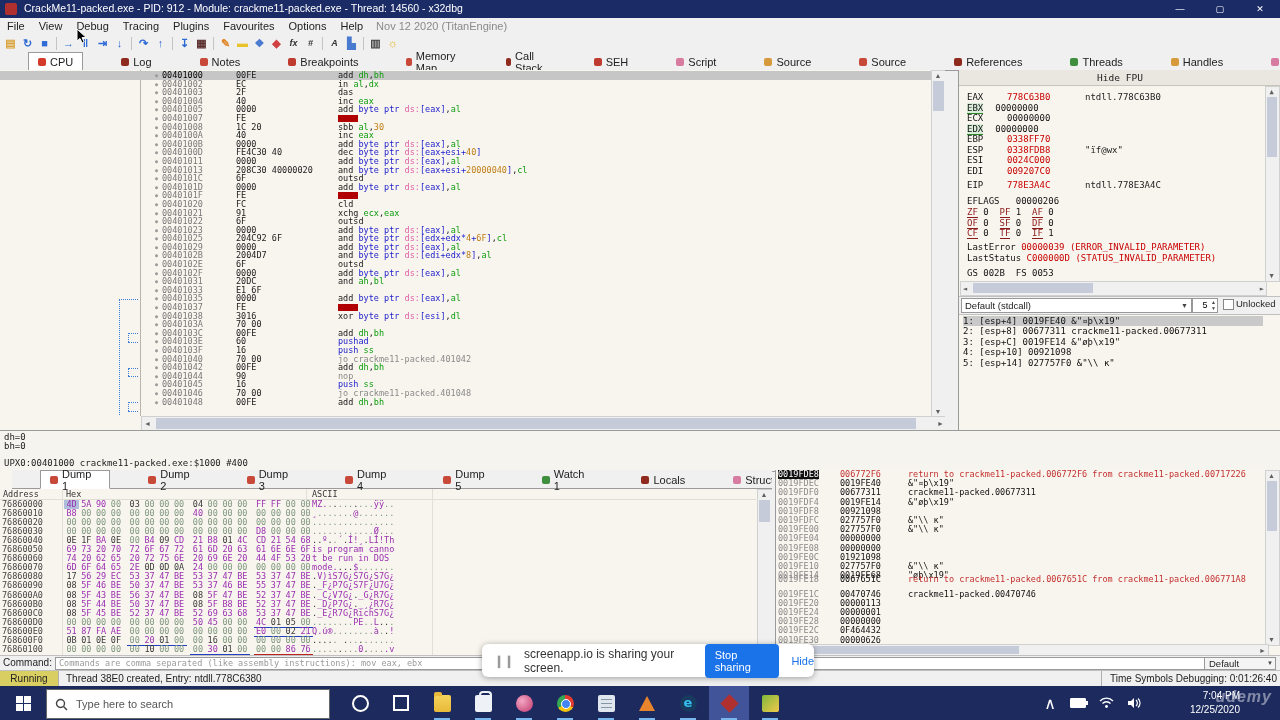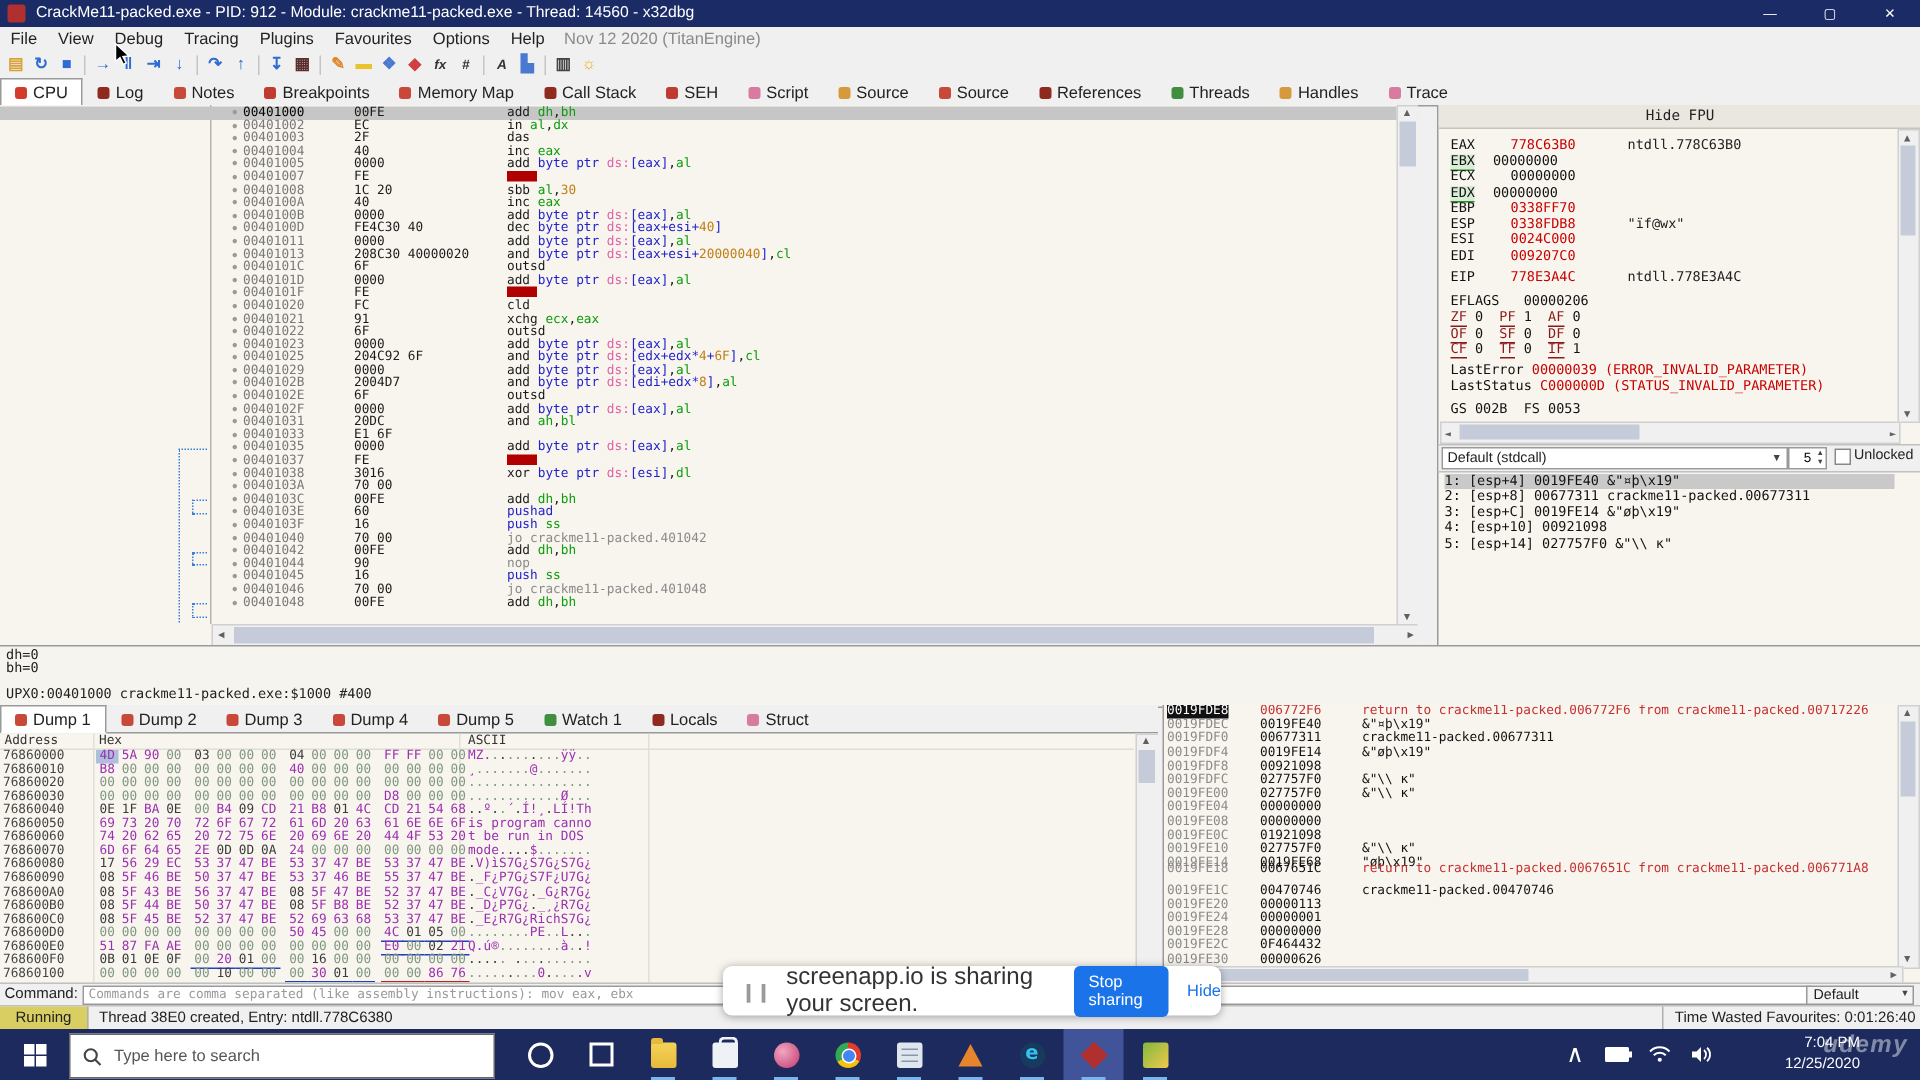--- a/index.html
+++ b/index.html
@@ -15,21 +15,21 @@
   
   #menubar{position:absolute;left:0;top:18px;width:1280px;height:16px;background:#f0f0f0;font-size:11px;color:#222;display:flex;align-items:center;}
   .menu-item{padding:0 7px;height:16px;line-height:16px;}
   #build-info{color:#8a8a8a;padding-left:6px;}
   
   #toolbar{position:absolute;left:0;top:34px;width:1280px;height:18px;background:#f0f0f0;display:flex;align-items:center;padding-left:2px;}
   .tb-icon{width:17px;height:16px;text-align:center;line-height:16px;font-size:11px;font-weight:bold;}
   .tb-sep{width:1px;height:13px;background:#c4c4c4;margin:0 3px;}
   
   #tabbar{position:absolute;left:0;top:52px;width:1280px;height:18px;background:#f0f0f0;border-bottom:1px solid #9a9a9a;display:flex;}
-  .tab{display:flex;align-items:center;gap:4px;padding:0 9px;font-size:11px;color:#222;height:17px;border:1px solid transparent;}
+  .tab{display:flex;align-items:center;gap:4px;padding:0 9px;font-size:11px;color:#222;height:17px;border:1px solid transparent;margin-left:28px;}
   .tab .ticon{width:8px;height:8px;border-radius:2px;}
   .tab.active{background:#fff;border:1px solid #9a9a9a;border-bottom:1px solid #fff;}
   
   #disasm{position:absolute;left:0;top:70px;width:945px;height:360px;background:#f8f5ee;overflow:hidden;}
   #disasm .leftblank{position:absolute;left:0;top:0;width:140px;height:346px;border-right:1px solid #b8b4aa;}
   #drows{position:absolute;left:0;top:1px;width:945px;}
   .drow{display:flex;height:8.6px;line-height:8.6px;font-family:"DejaVu Sans Mono",monospace;font-size:8.5px;white-space:pre;}
   .drow .dot{width:158px;text-align:right;padding-right:4px;color:#9a9a9a;font-size:5px;line-height:8.6px;}
   .drow .daddr{width:74px;color:#787878;}
   .drow .dbytes{width:102px;color:#1a1a1a;}
@@ -65,21 +65,21 @@
   #cc-spin{position:absolute;left:233px;top:1px;width:24px;height:13px;border:1px solid #999;background:#fff;font-size:9px;text-align:center;line-height:13px;}
   #cc-spin .arrs{position:absolute;right:1px;top:0px;font-size:5px;line-height:6px;color:#444;}
   #cc-check{position:absolute;left:264px;top:2px;width:9px;height:9px;border:1px solid #888;background:#fff;}
   #cc-label{position:absolute;left:277px;top:1px;font-size:9.5px;color:#222;}
   .argrow{position:absolute;left:4px;font-size:9px;line-height:10.4px;font-family:"DejaVu Sans Mono",monospace;color:#111;white-space:pre;}
   .argrow.sel{background:#c9c9c9;width:300px;}
   
   #infopane{position:absolute;left:0;top:430px;width:1280px;height:40px;background:#f6f4ee;border-top:1px solid #9a9a9a;border-bottom:1px solid #9a9a9a;font-family:"DejaVu Sans Mono",monospace;font-size:9px;color:#222;}
   
   #dump{position:absolute;left:0;top:470px;width:772px;height:185px;background:#f8f5ee;overflow:hidden;}
-  #dumptabs{position:absolute;left:0;top:0;width:772px;height:18px;background:#f0f0f0;border-bottom:1px solid #9a9a9a;display:flex;}
+  #dumptabs{position:absolute;left:12px;top:0;width:772px;height:18px;background:#f0f0f0;border-bottom:1px solid #9a9a9a;display:flex;}
   #dumphdr{position:absolute;left:0;top:19px;width:756px;height:10px;font-family:"DejaVu Sans Mono",monospace;font-size:8.5px;color:#333;border-bottom:1px solid #e0ddd4;}
   .hexrow{position:absolute;left:0;height:9.05px;line-height:9.05px;font-family:"DejaVu Sans Mono",monospace;font-size:8.5px;white-space:pre;}
   .hexaddr{position:absolute;left:2px;color:#444;}
   .hexbyte{position:absolute;width:15px;text-align:center;}
   .hexascii{position:absolute;}
   .bz{color:#7f977f}.bc{color:#3a3a3a}.bp{color:#9b30b0}
   .ulb{border-bottom:1px solid #2040c0}.ulr{border-bottom:1px solid #c02020}
   .bytesel{background:#aebedb;}
   .gsep{position:absolute;width:1px;background:#e2dfd6;top:19px;}
   
@@ -132,21 +132,21 @@
   .app-photos{background:linear-gradient(135deg,#7fb93c,#f2c94c);border-radius:2px;}
   .tray{position:absolute;top:0;height:34px;display:flex;align-items:center;justify-content:center;color:#fff;}
   .battery{width:14px;height:8px;border:1px solid #fff;border-radius:1px;position:relative;background:#fff;}
   .battery::after{content:"";position:absolute;right:-3px;top:2px;width:2px;height:4px;background:#fff;}
   #clock{position:absolute;right:40px;top:3px;text-align:right;color:#fff;font-size:10px;line-height:14px;}
   #udemy-mark{position:absolute;right:8px;top:688px;color:rgba(255,255,255,0.45);font-size:16px;font-style:italic;font-weight:bold;letter-spacing:1px;}
   
   #sharepopup{position:absolute;left:482px;top:644px;width:332px;height:33px;background:#fff;border-radius:6px;
               box-shadow:0 1px 6px rgba(0,0,0,0.35);display:flex;align-items:center;z-index:60;}
   #sharepopup .pausebars{color:#9a9a9a;font-size:12px;margin:0 10px 0 12px;font-weight:bold;}
-  #sharepopup .msg{font-size:16px;color:#333;}
+  #sharepopup .msg{font-size:12px;color:#333;}
   #stop-sharing{margin-left:10px;background:#1a73e8;color:#fff;font-size:11px;border-radius:4px;padding:5px 10px;}
   #hide-link{margin-left:12px;color:#1a73e8;font-size:11px;}
   
   #cursor{position:absolute;left:76px;top:28px;z-index:99;}
 </style>
 </head>
 <body>
 
 <div id="app">
 
@@ -490,21 +490,21 @@
     <div id="cmd-label">Command:</div>
     <div id="cmd-input">Commands are comma separated (like assembly instructions): mov eax, ebx</div>
     <div id="cmd-default">
       <span>Default</span><span class="arr">▼</span>
     </div>
   </div>
 
   <div id="statusbar">
     <div id="status-state">Running</div>
     <div id="status-msg">Thread 38E0 created, Entry: ntdll.778C6380</div>
-    <div id="status-right">Time Wasted Favourites: 0:01:26:40</div>
+    <div id="status-right">Time Symbols Debugging: 0:01:26:40</div>
   </div>
 
   <div id="taskbar">
     <div id="startbtn">
       <div class="winlogo">
           <div></div>
           <div></div>
           <div></div>
           <div></div>
         </div>

